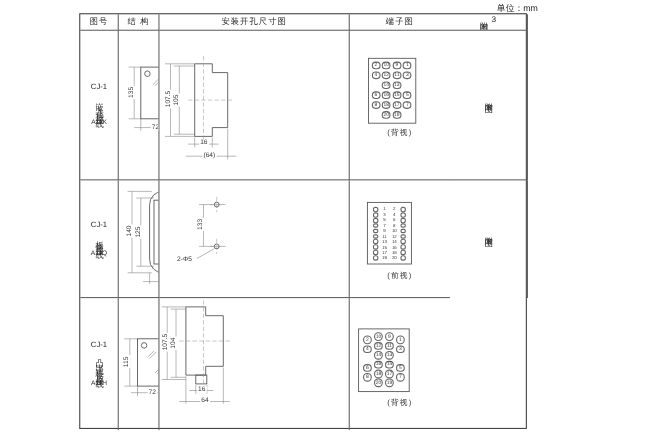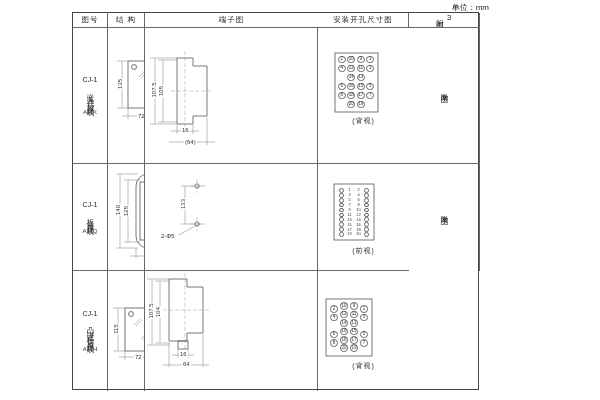--- a/index.html
+++ b/index.html
@@ -35,22 +35,22 @@
 </style>
 </head>
 <body>
 
 <div class="unit">单位：mm</div>
 
 <div class="tbl">
 
   <div class="cell hd">图号</div>
   <div class="cell hd">结 构</div>
+  <div class="cell hd">安装开孔尺寸图</div>
   <div class="cell hd noR">端子图</div>
-  <div class="cell hd">安装开孔尺寸图</div>
 
   <div class="cell fig">
     <span class="vtext">附图3</span>
   </div>
   <div class="cell struct">
     <span class="model">CJ-1</span>
     <span class="desc">嵌入式后接线</span>
     <span class="code">A11K</span>
   </div>
   <div class="cell">

